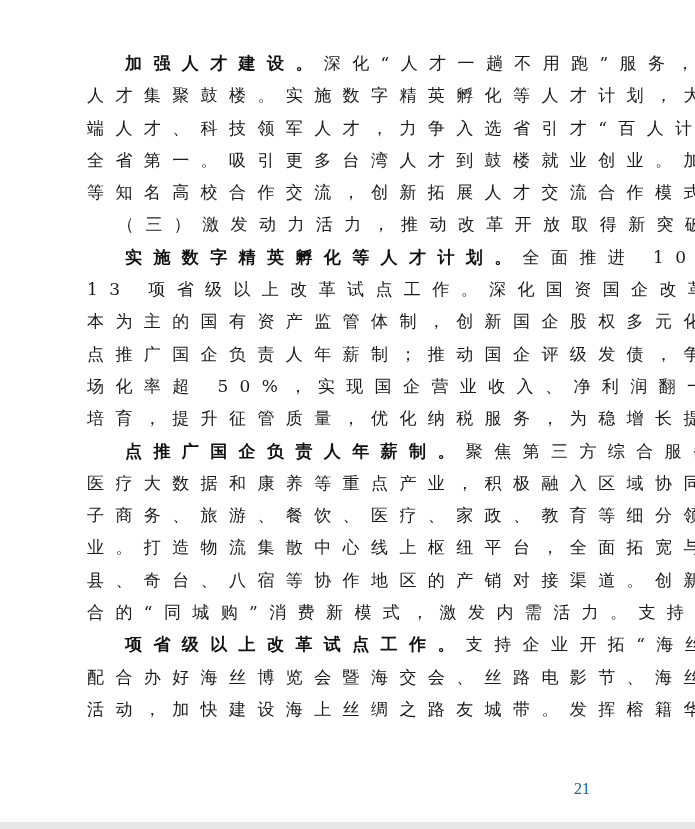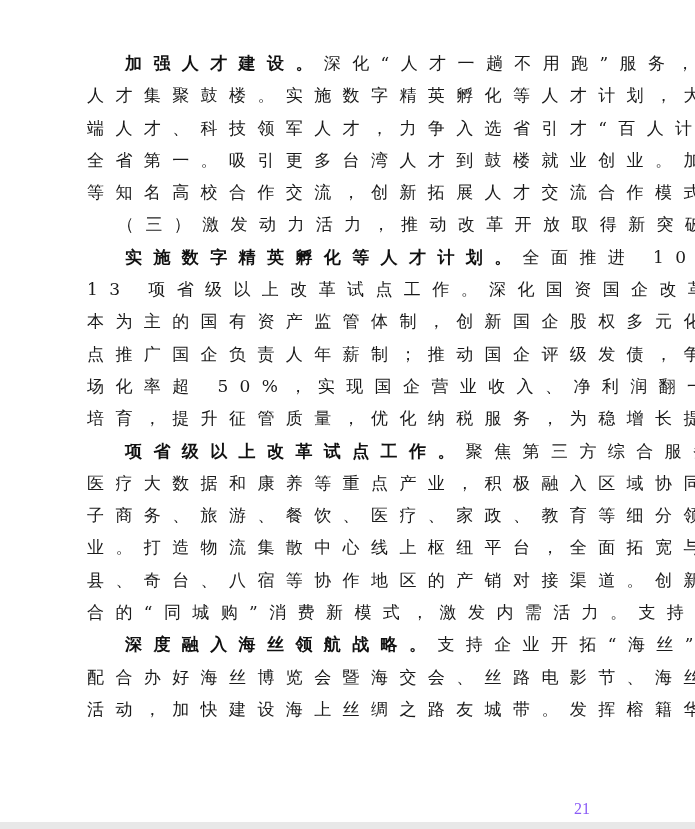--- a/index.html
+++ b/index.html
@@ -46,24 +46,24 @@
     .indent { padding-left: 38px; }
     .indent-heading { padding-left: 30px; }
     .bold {
       font-weight: bold;
       font-family: Liberation Sans, sans-serif;
       color: #111;
     }
     .page-number {
       position: absolute;
       left: 574px;
-      top: 800px;
+      top: 780px;
       font-size: 16px;
       font-family: "Liberation Serif", "DejaVu Serif", serif;
-      color: #8b5cf6;
+      color: #0369a1;
     }
   </style>
 </head>
 <body>
 
 <div class="page">
   <div class="content">
 
     <div class="line indent"><span class="bold">加强人才建设。</span><span>深化“人才一趟不用跑”服务，吸引各层次</span></div>
     <div class="line">人才集聚鼓楼。实施数字精英孵化等人才计划，大力引进一批高</div>
@@ -73,27 +73,27 @@
 
     <div class="line indent-heading">（三）激发动力活力，推动改革开放取得新突破</div>
 
     <div class="line indent"><span class="bold">实施数字精英孵化等人才计划。</span><span>全面推进 10 大领域改革和</span></div>
     <div class="line">13 项省级以上改革试点工作。深化国资国企改革，健全以管资</div>
     <div class="line">本为主的国有资产监管体制，创新国企股权多元化改革机制，试</div>
     <div class="line">点推广国企负责人年薪制；推动国企评级发债，争取国有企业市</div>
     <div class="line">场化率超 50%，实现国企营业收入、净利润翻一番。强化税源</div>
     <div class="line">培育，提升征管质量，优化纳税服务，为稳增长提供坚实保障。</div>
 
-    <div class="line indent"><span class="bold">项省级以上改革试点工作。</span><span>聚焦第三方综合服务、供应链、</span></div>
+    <div class="line indent"><span class="bold">点推广国企负责人年薪制。</span><span>聚焦第三方综合服务、供应链、</span></div>
     <div class="line">医疗大数据和康养等重点产业，积极融入区域协同招商，培育电</div>
     <div class="line">子商务、旅游、餐饮、医疗、家政、教育等细分领域头部平台企</div>
     <div class="line">业。打造物流集散中心线上枢纽平台，全面拓宽与周边地区及岷</div>
     <div class="line">县、奇台、八宿等协作地区的产销对接渠道。创新线上线下相结</div>
     <div class="line">合的“同城购”消费新模式，激发内需活力。支持创立外贸自主</div>
 
-    <div class="line indent"><span class="bold">深度融入海丝领航战略。</span><span>支持企业开拓“海丝”沿线市场，</span></div>
+    <div class="line indent"><span class="bold">项省级以上改革试点工作。</span><span>支持企业开拓“海丝”沿线市场，</span></div>
     <div class="line">配合办好海丝博览会暨海交会、丝路电影节、海丝国际旅游节等</div>
     <div class="line">活动，加快建设海上丝绸之路友城带。发挥榕籍华侨华人、商会</div>
   </div>
 
   <div class="page-number">21</div>
 </div>
 <div class="bottom-strip"></div>
 
 </body></html>

